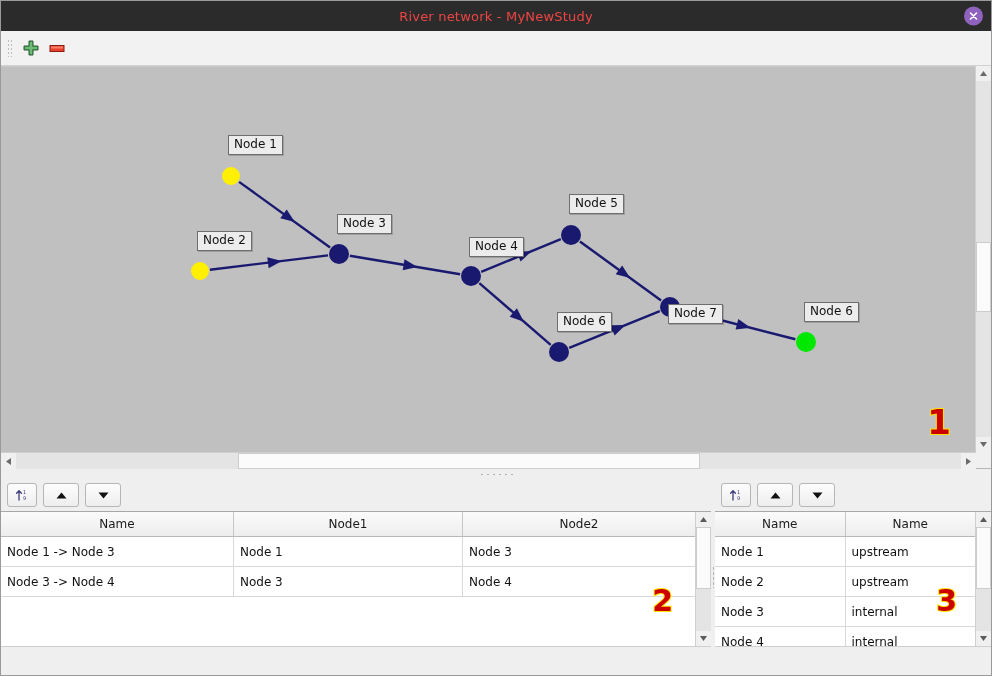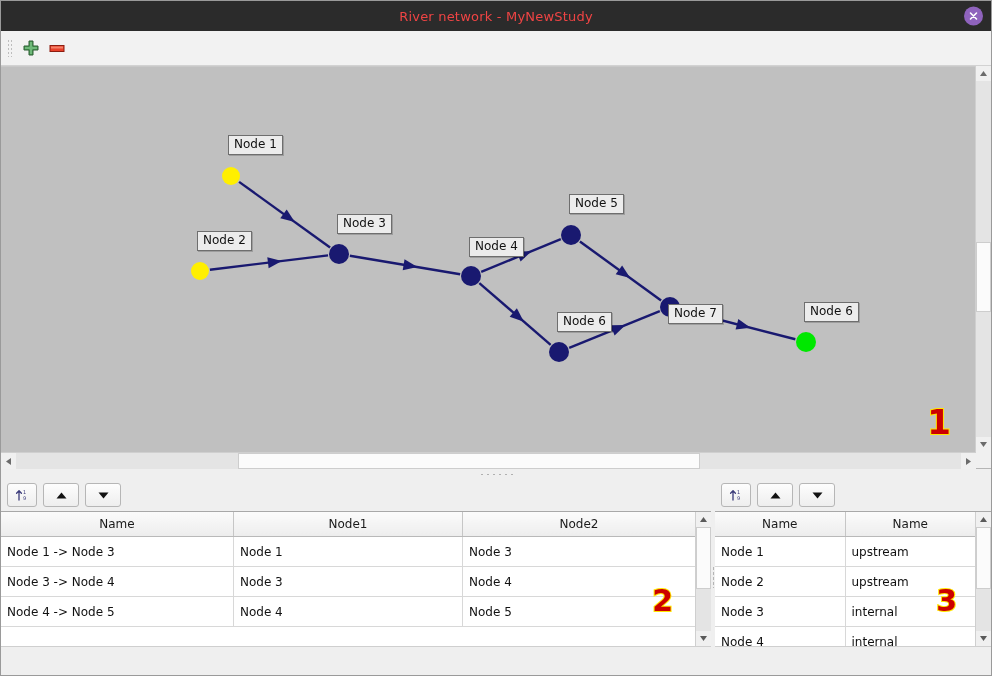--- a/index.html
+++ b/index.html
@@ -388,25 +388,20 @@
                 <tr>
                   <td>Node 1 -&gt; Node 3</td>
                   <td>Node 1</td>
                   <td>Node 3</td>
                 </tr>
                 <tr>
                   <td>Node 3 -&gt; Node 4</td>
                   <td>Node 3</td>
                   <td>Node 4</td>
                 </tr>
-                <tr>
-                  <td>Node 4 -&gt; Node 5</td>
-                  <td>Node 4</td>
-                  <td>Node 5</td>
-                </tr>
               </tbody>
           </table>
           <span class="annot-cell" style="right:22px; bottom:28px;">2</span>
         </div>
         <div class="grid-vscroll">
           <div class="sb-arrow" style="top:0;left:0;">
             <svg width="7" height="5" viewBox="0 0 7 5">
                 <path d="M3.5 0 L7 5 L0 5 z" fill="#5a5a5a"></path>
               </svg>
           </div>

